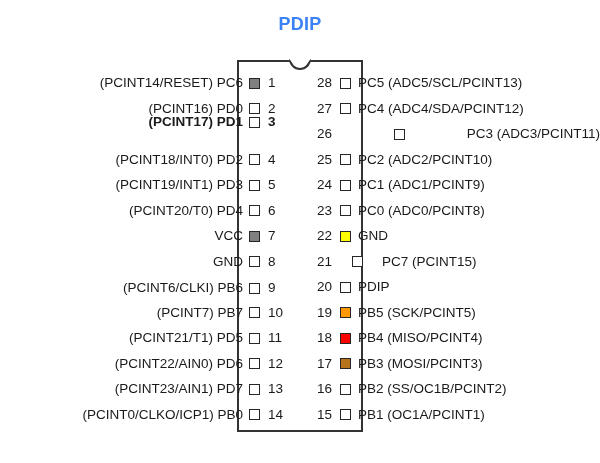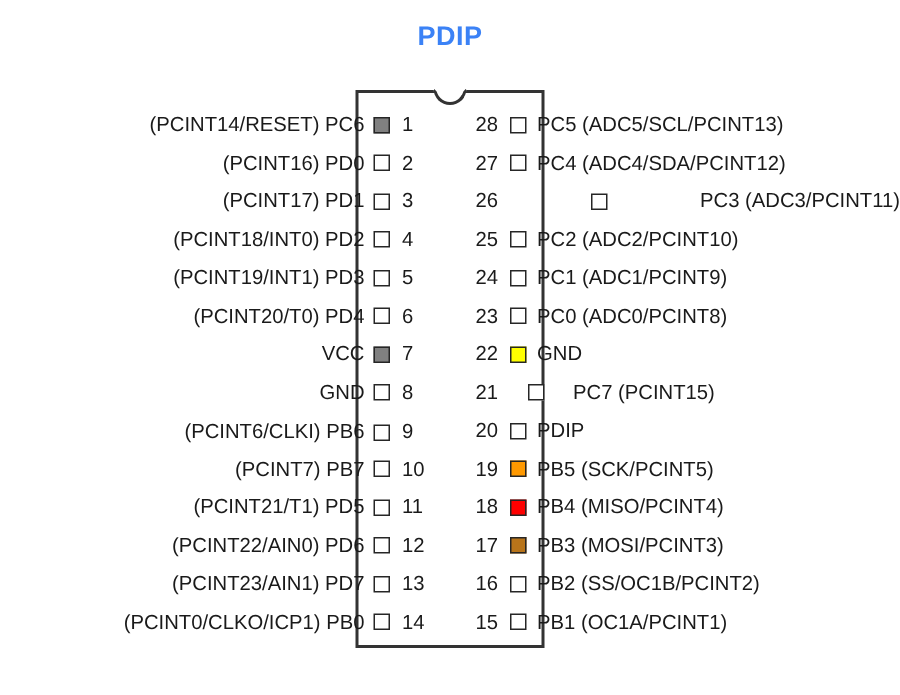--- a/index.html
+++ b/index.html
@@ -126,21 +126,21 @@
     <div class="pin-row left" style="top: 72px;">
       <span class="pin-label">(PCINT14/RESET) PC6</span>
       <span class="pin-box" style="background: rgb(128, 128, 128);"></span>
       <span class="pin-num">1</span>
     </div>
     <div class="pin-row left" style="top: 97.5px;">
       <span class="pin-label">(PCINT16) PD0</span>
       <span class="pin-box" style="background: rgb(255, 255, 255);"></span>
       <span class="pin-num">2</span>
     </div>
-    <div class="pin-row left" style="top: 123px;">
+    <div class="pin-row left" style="top: 111px; font-weight: bold;">
       <span class="pin-label">(PCINT17) PD1</span>
       <span class="pin-box" style="background: rgb(255, 255, 255);"></span>
       <span class="pin-num">3</span>
     </div>
     <div class="pin-row left" style="top: 148.5px;">
       <span class="pin-label">(PCINT18/INT0) PD2</span>
       <span class="pin-box" style="background: rgb(255, 255, 255);"></span>
       <span class="pin-num">4</span>
     </div>
     <div class="pin-row left" style="top: 174px;">

